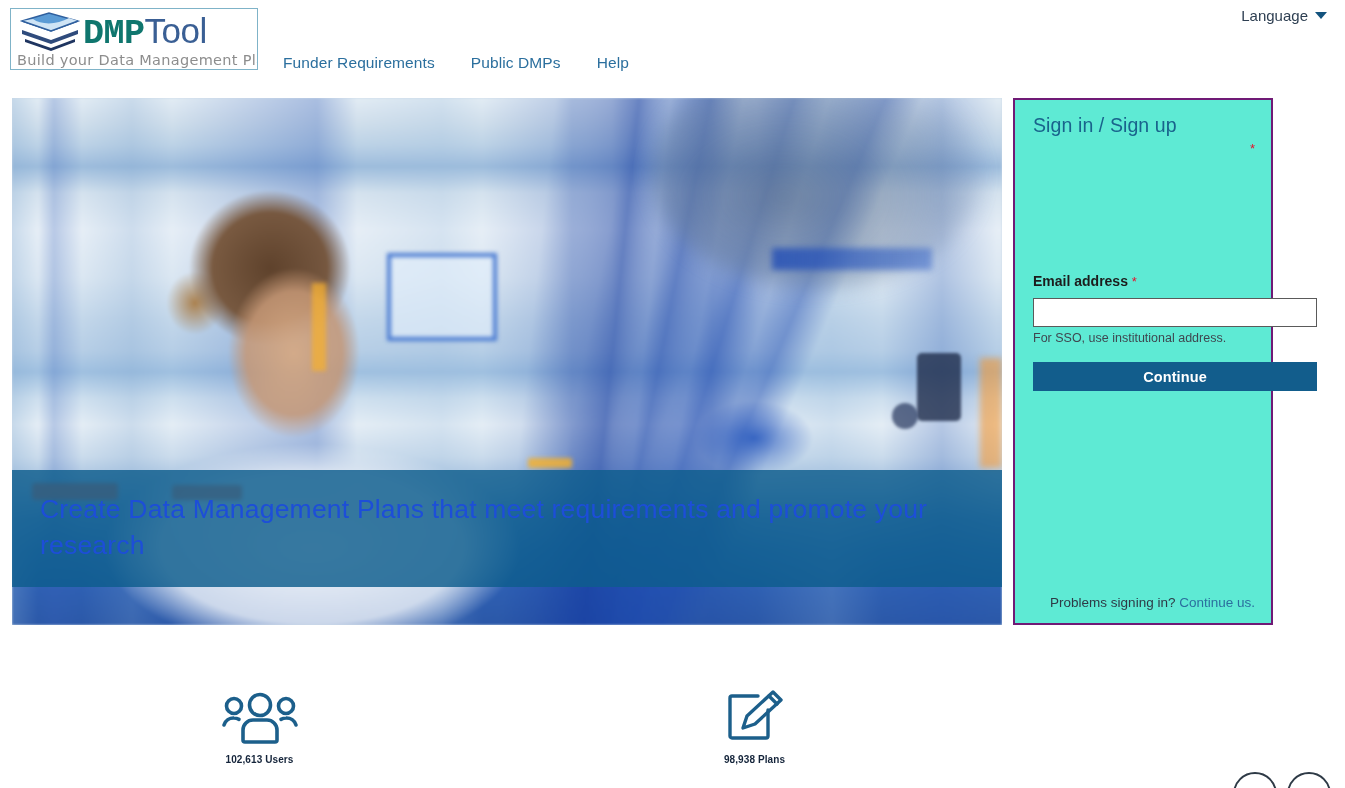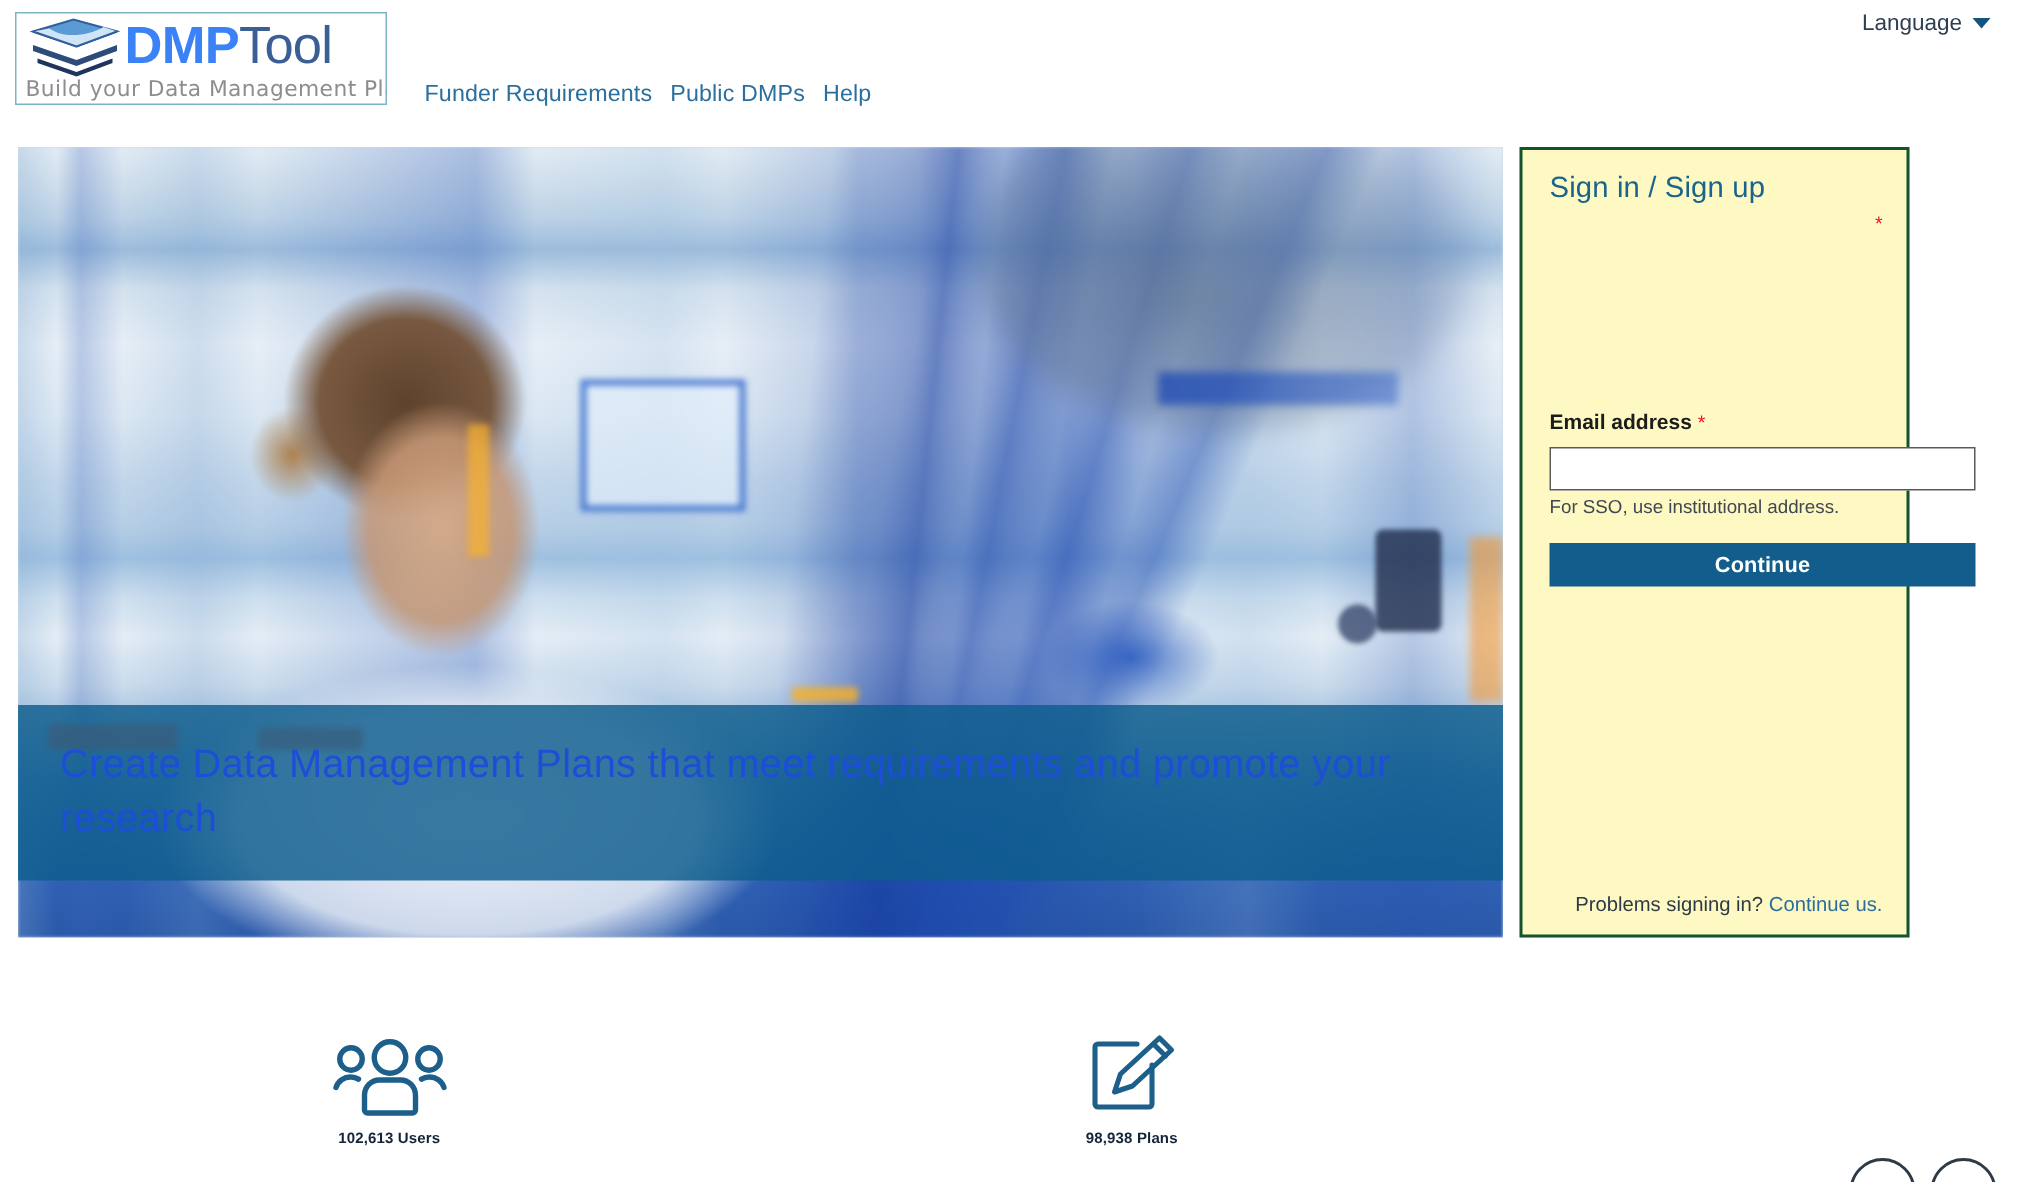--- a/index.html
+++ b/index.html
@@ -40,38 +40,38 @@
   }
   #logo-word {
     position: absolute;
     left: 72px; top: 2px;
     font-size: 35px;
     font-weight: bold;
     letter-spacing: -0.5px;
     line-height: 40px;
     white-space: nowrap;
   }
-  #logo-word .dmp { color: #3b82f6; }
+  #logo-word .dmp { color: #0f766e; font-family: Liberation Mono, monospace; }
   #logo-word .tool { color: #3a5f94; font-weight: normal; }
   #logo-tag {
     position: absolute;
     left: 6px; top: 43px;
     font-size: 14.5px;
     color: #8d8d8d;
     letter-spacing: 0.3px;
     white-space: nowrap;
     font-family: "DejaVu Sans", sans-serif;
   }
 
   #mainnav {
     position: absolute;
     left: 283px; top: 54px;
     display: flex;
     align-items: center;
-    gap: 12px;
+    gap: 36px;
   }
   #mainnav a {
     font-size: 15.5px;
     color: #2b6f9e;
     text-decoration: none;
     white-space: nowrap;
     letter-spacing: 0.1px;
   }
 
   #lang {
@@ -240,22 +240,22 @@
     line-height: 36px;
     color: #1d4ed8;
     letter-spacing: 0.2px;
   }
 
   
   #signin {
     position: absolute;
     left: 1013px; top: 98px;
     width: 260px; height: 527px;
-    border: 2px solid #14532d;
-    background: #fef9c3;
+    border: 2px solid #701a75;
+    background: #5eead4;
   }
   #signin h2 {
     position: absolute;
     left: 18px; top: 14px;
     margin: 0;
     font-size: 19.5px;
     font-weight: normal;
     color: #19638c;
     letter-spacing: 0.1px;
   }

